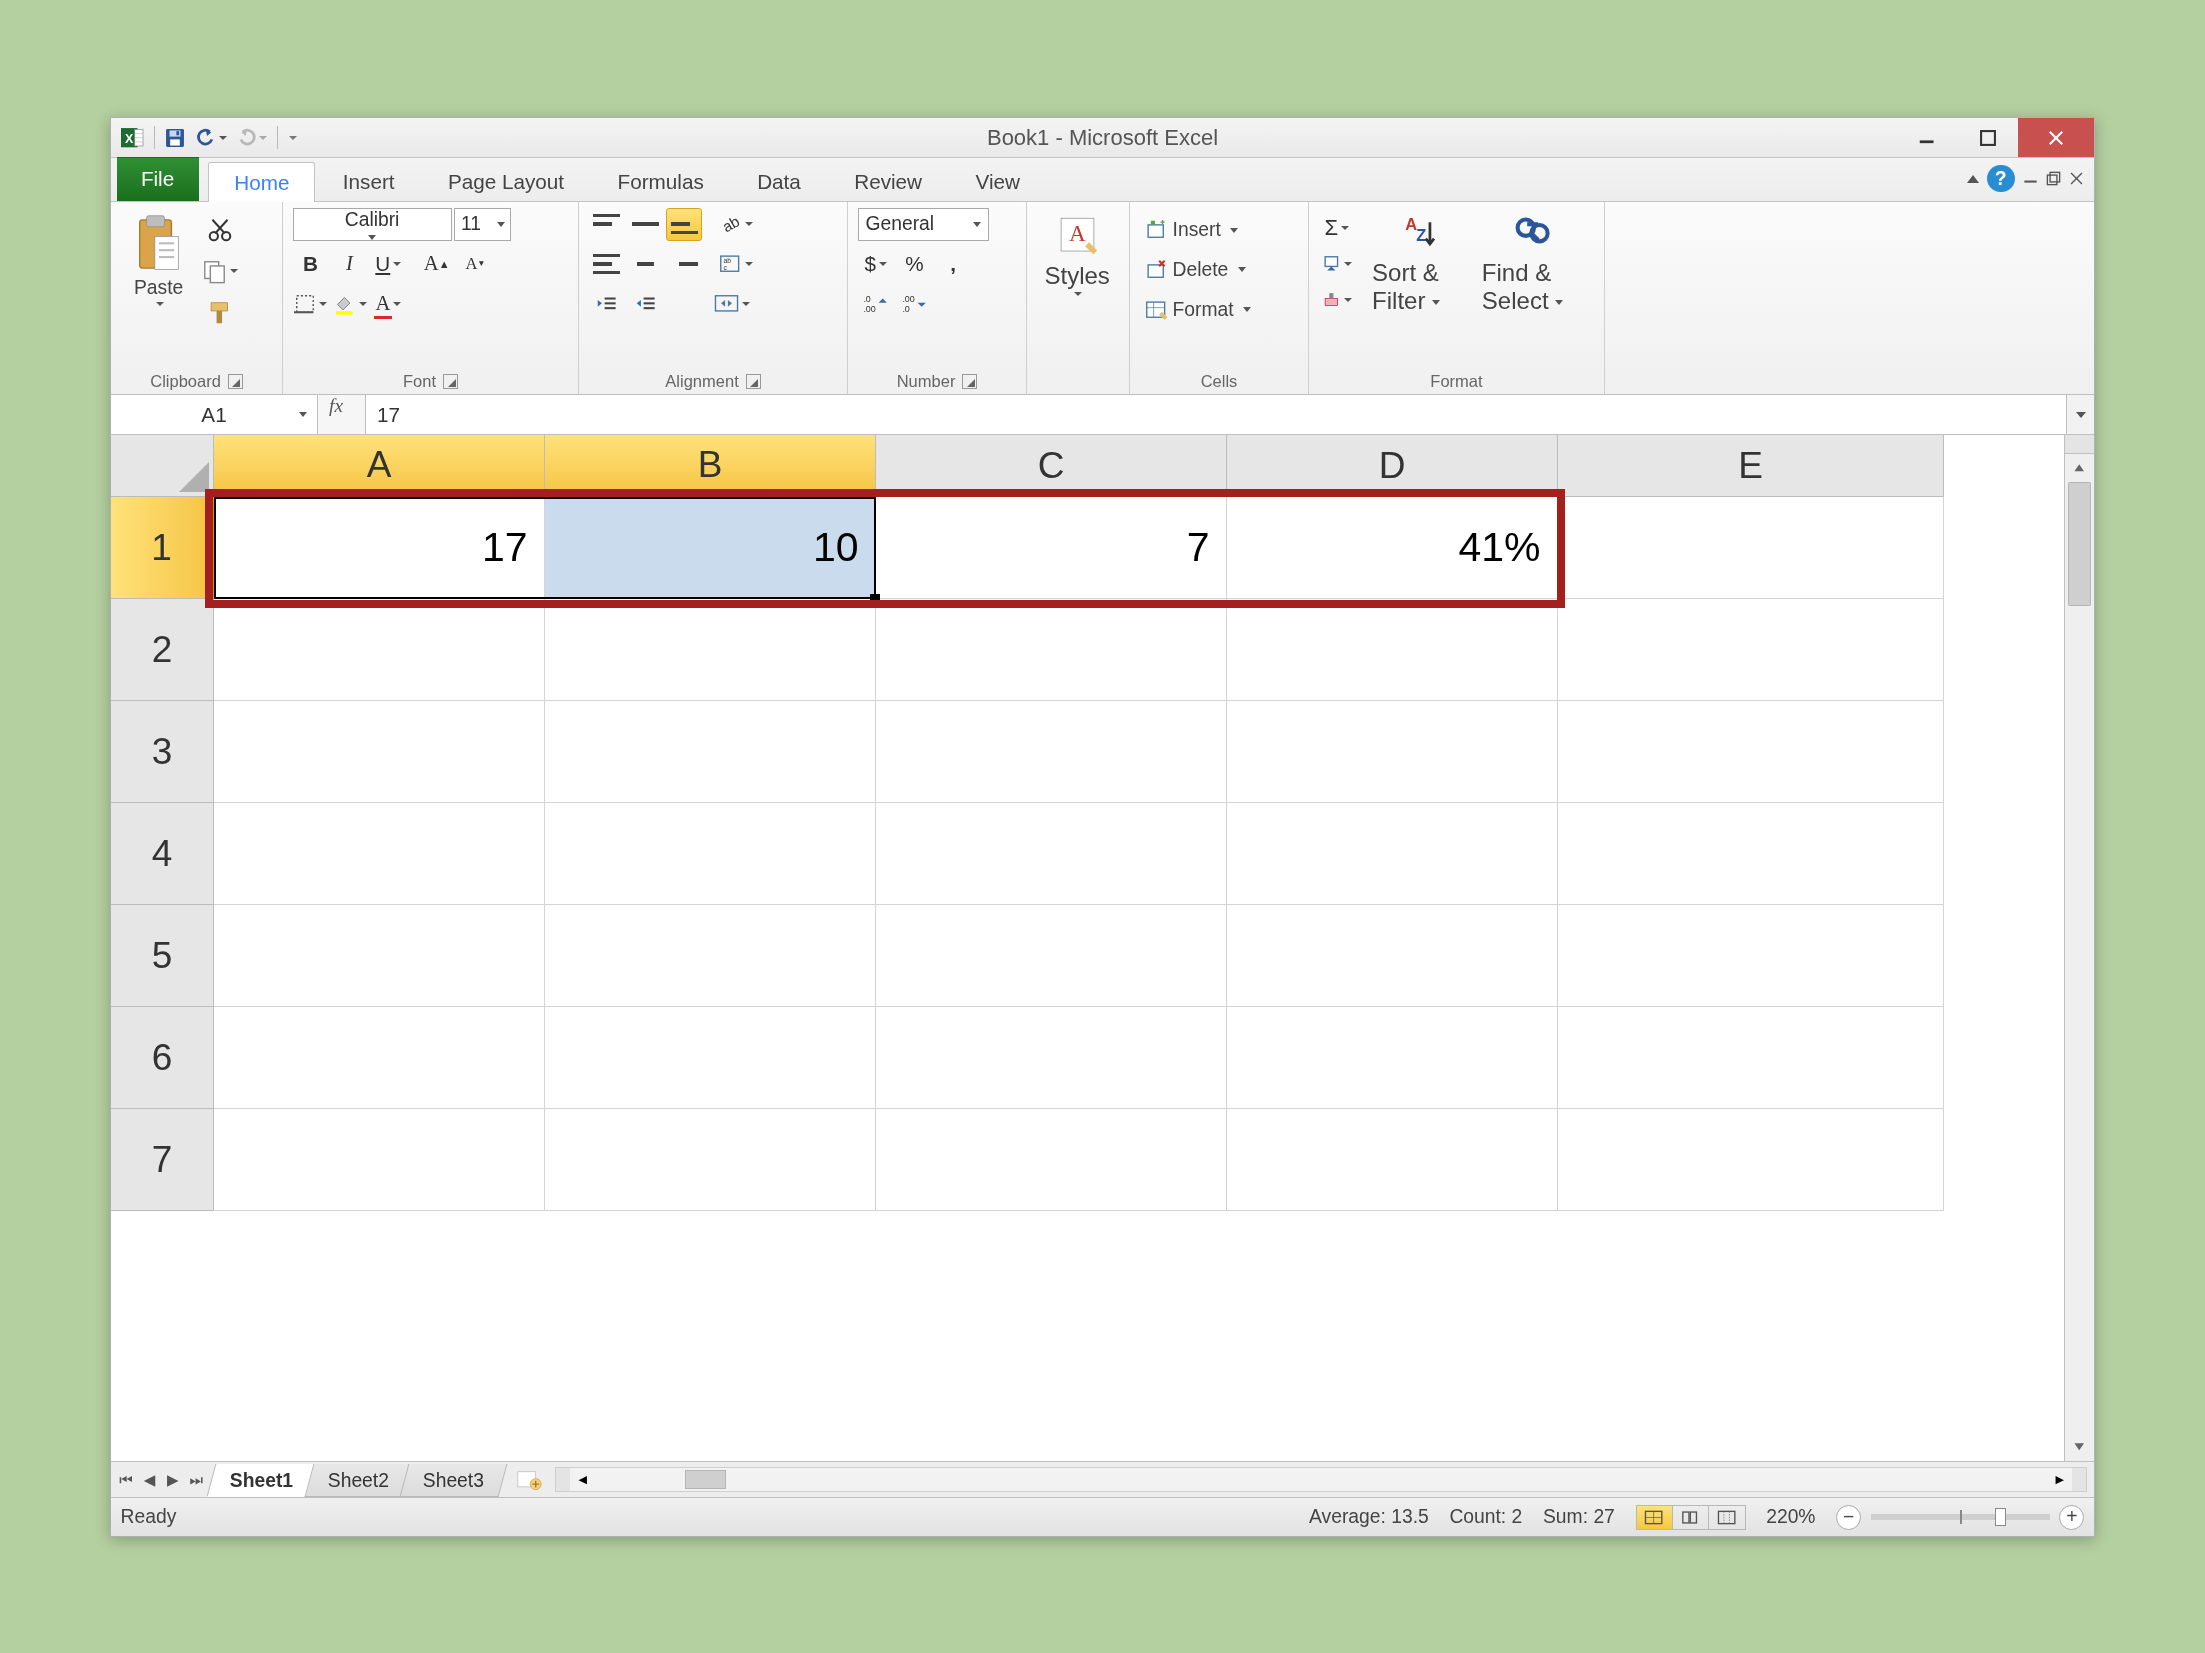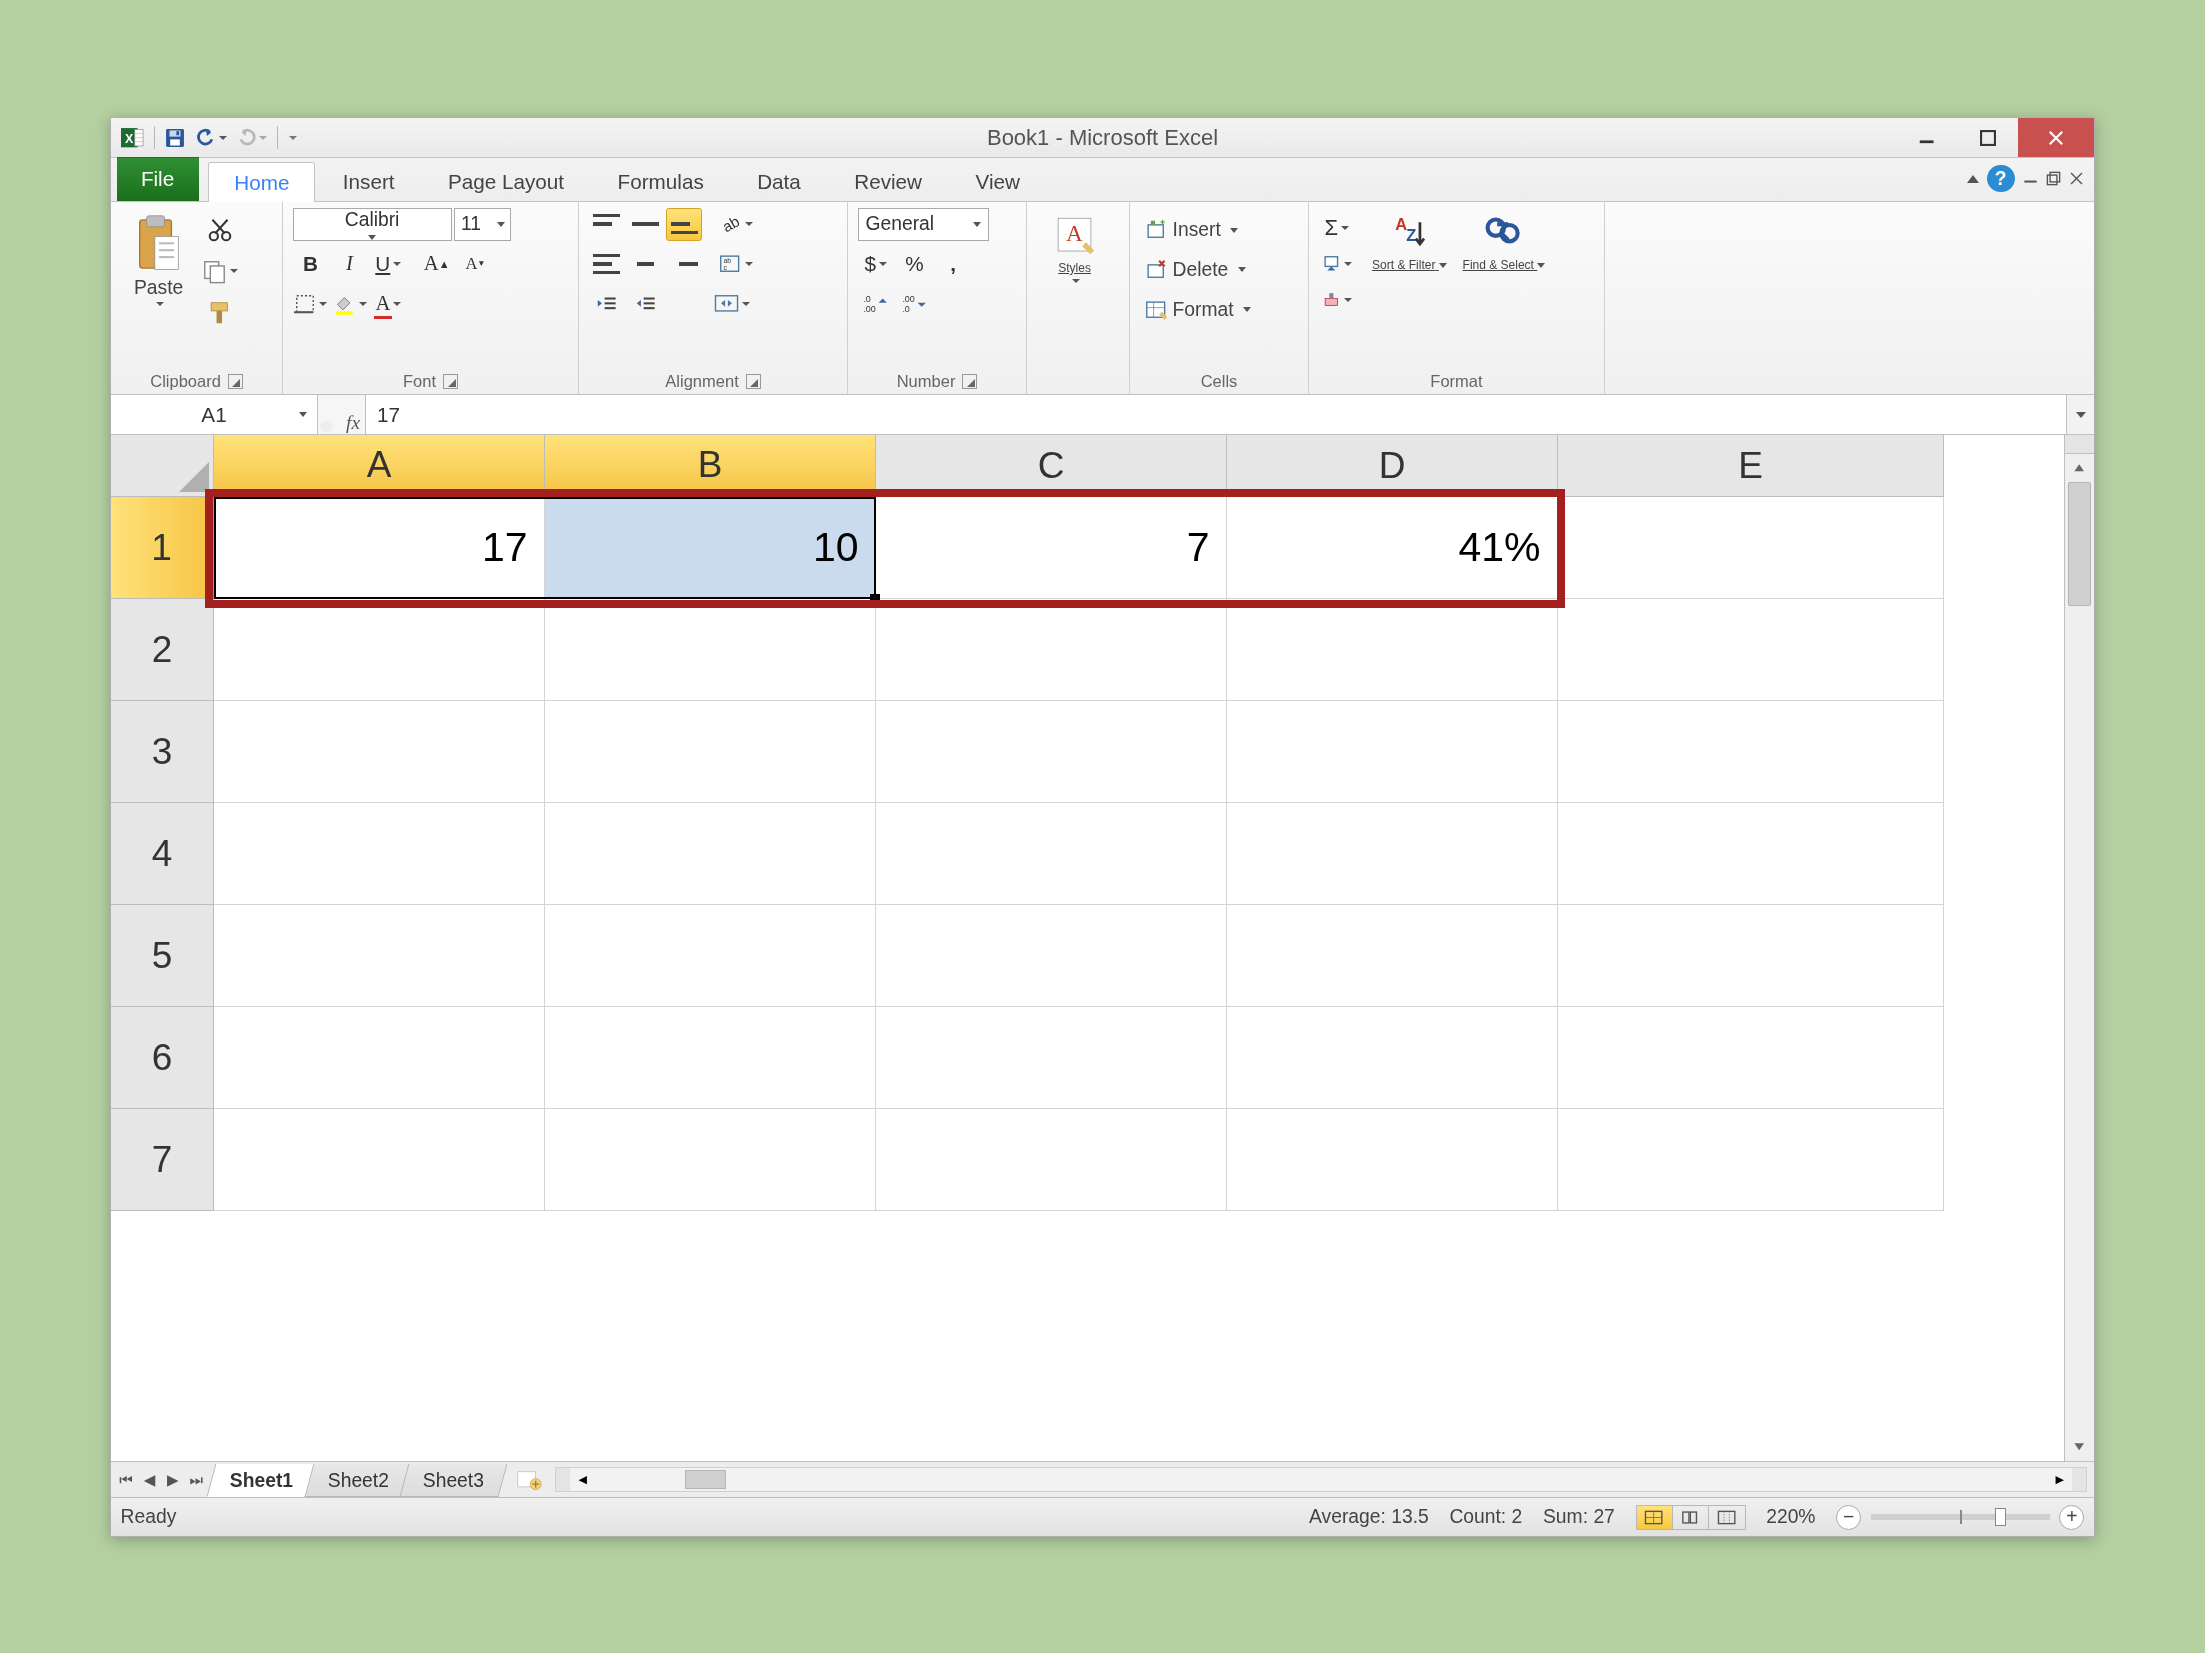--- a/index.html
+++ b/index.html
@@ -164,39 +164,39 @@
     width:131px;height:33px;border:0.7px solid #a9a9a9;background:#fff;
     display:flex;align-items:center;justify-content:space-between;padding:0 6.9px;font-size:19.3px;color:#333;cursor:pointer;
   }
 
   
   .bigbtn{
     display:flex;flex-direction:column;align-items:center;justify-content:flex-start;
     padding:5.5px 6.9px 0;cursor:pointer;min-width:76px;
     border:0.7px solid transparent;border-radius:2.8px;
   }
-  .bigbtn .lbl{font-size:12px;color:#444;text-align:left;line-height:1.15;margin-top:4.1px;text-decoration:underline;}
+  .bigbtn .lbl{font-size:24px;color:#444;text-align:left;line-height:1.15;margin-top:4.1px;}
   .cells-row .item{
     display:flex;align-items:center;gap:5.5px;font-size:19.3px;color:#444;cursor:pointer;
     height:37px;padding:0 4.1px;
   }
 
   
   .formula-bar{
     height:40px;border-bottom:0.7px solid #bfbfbf;
     display:flex;align-items:center;background:#f6f6f6;
     position:relative;
   }
   .namebox{
     width:207px;height:100%;display:flex;align-items:center;justify-content:center;
     border-right:0.7px solid #bfbfbf;background:#fff;
     font-size:20.7px;color:#333;position:relative;
   }
   .namebox .dd-arrow{position:absolute;right:9.6px;}
-  .fbox-ic{width:48px;display:flex;align-items:flex-end;justify-content:flex-end;gap:12px;padding-right:5px;border-right:0.7px solid #bfbfbf;height:100%;}
+  .fbox-ic{width:48px;display:flex;align-items:flex-start;justify-content:flex-end;gap:12px;padding-right:22px;border-right:0.7px solid #bfbfbf;height:100%;}
   .fx-svg{font-style:italic;font-family:"Times New Roman",serif;font-size:19.3px;color:#555;}
   .fcontent{
     flex:1;height:100%;background:#fff;display:flex;align-items:center;padding:0 11px;font-size:20.7px;color:#333;
   }
   .f-expand{width:27.6px;height:100%;border-left:0.7px solid #bfbfbf;display:flex;align-items:center;justify-content:center;cursor:pointer;background:#f2f2f2;}
   .f-expand span{width:0;height:0;border-left:5.5px solid transparent;border-right:5.5px solid transparent;border-top:6.9px solid #555;}
 
   
   .grid-wrap{flex:1;display:flex;}
   .grid-main{

